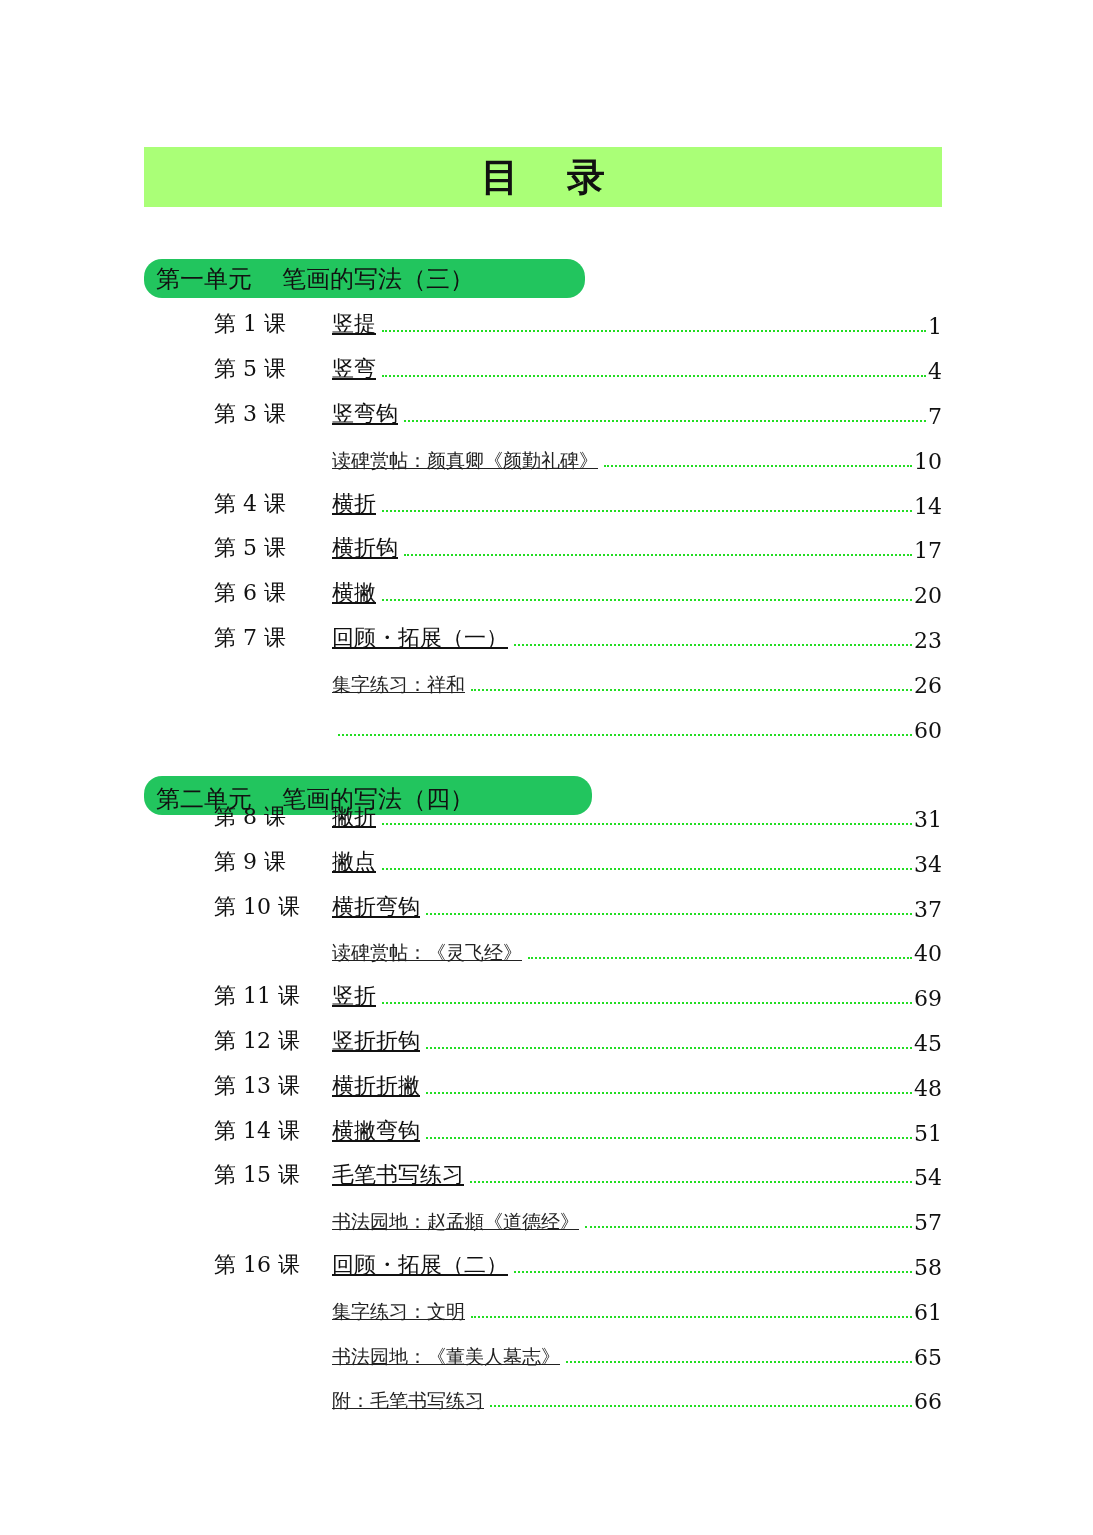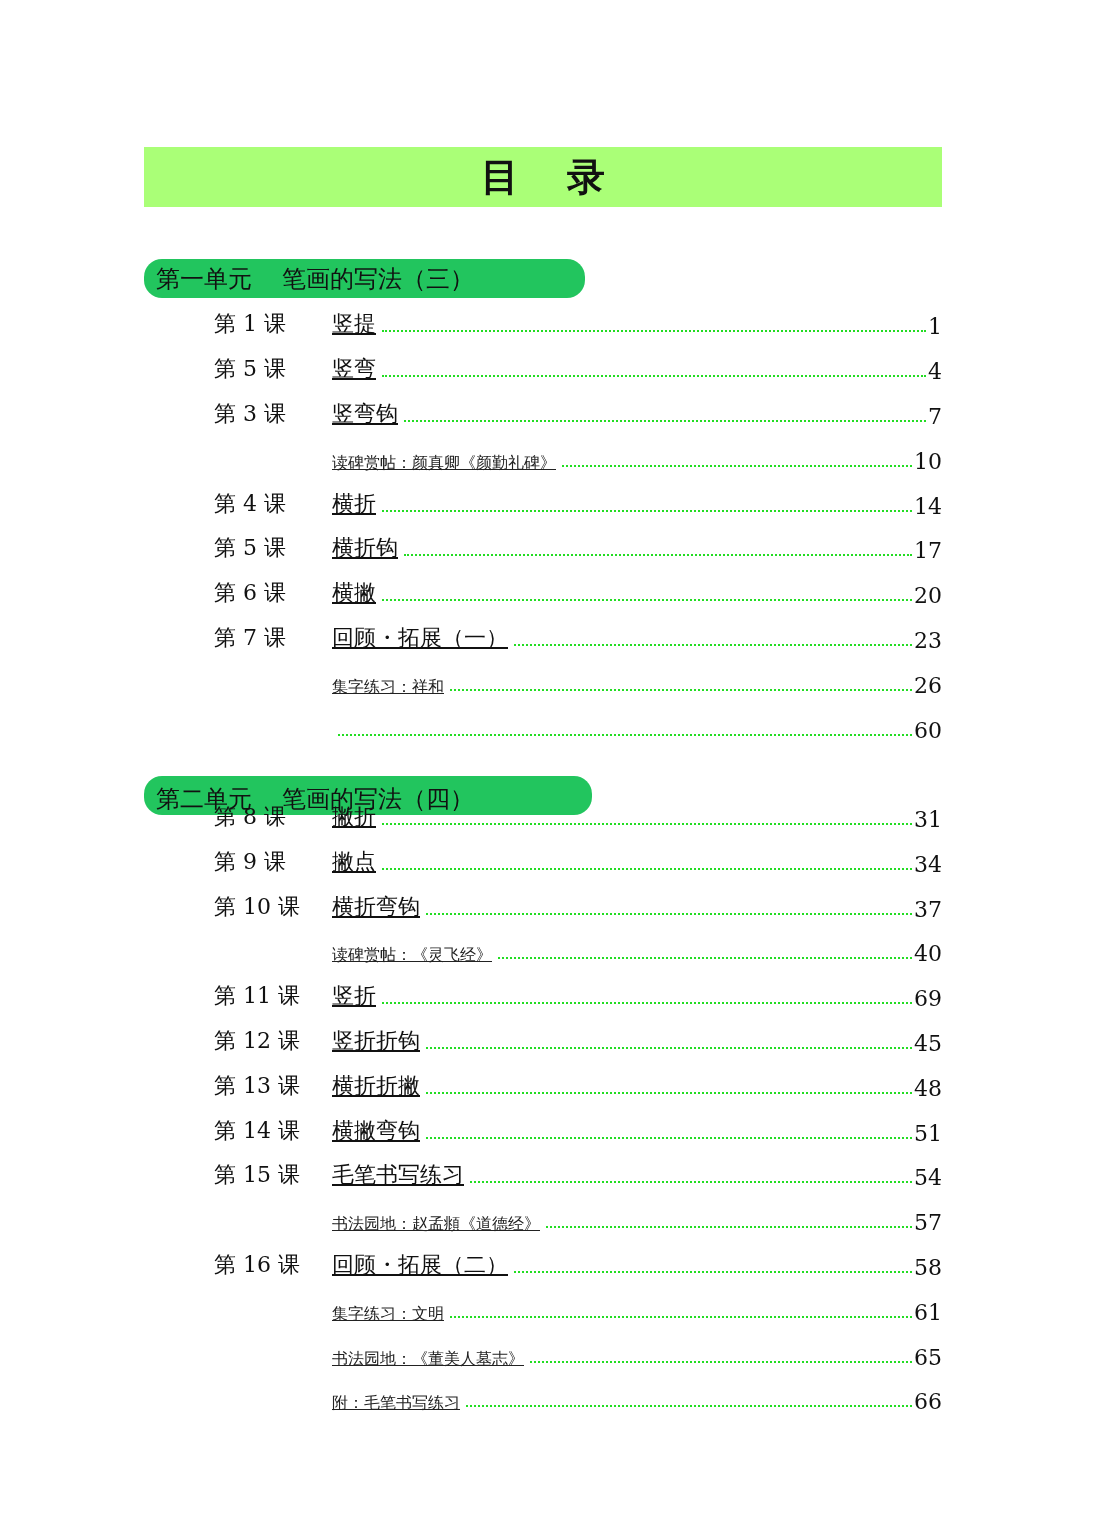--- a/index.html
+++ b/index.html
@@ -25,21 +25,21 @@
   }
   .unit .sp { display: inline-block; width: 30px; }
   .row {
     position: absolute; left: 214px; width: 728px; height: 30px;
     display: flex; align-items: flex-end;
   }
   .row .num {
     width: 118px; flex: none; font-size: 22px; white-space: pre;
   }
   .row .name { flex: none; font-size: 22px; white-space: pre; text-decoration: underline; }
-  .row.sub .name { font-family: "DejaVu Sans", sans-serif; font-size: 16px; color: #222; }
+  .row.sub .name { font-family: "DejaVu Sans", sans-serif; font-size: 19px; color: #222; }
   .row .dots {
     flex: 1; margin: 0 2px 7px 6px; height: 0;
     border-bottom: 2px dotted #22dd22;
   }
   .row .page { flex: none; font-size: 22px; text-align: right; min-width: 10px; }
 </style>
 </head>
 <body>
 
 <div class="title-bar">

